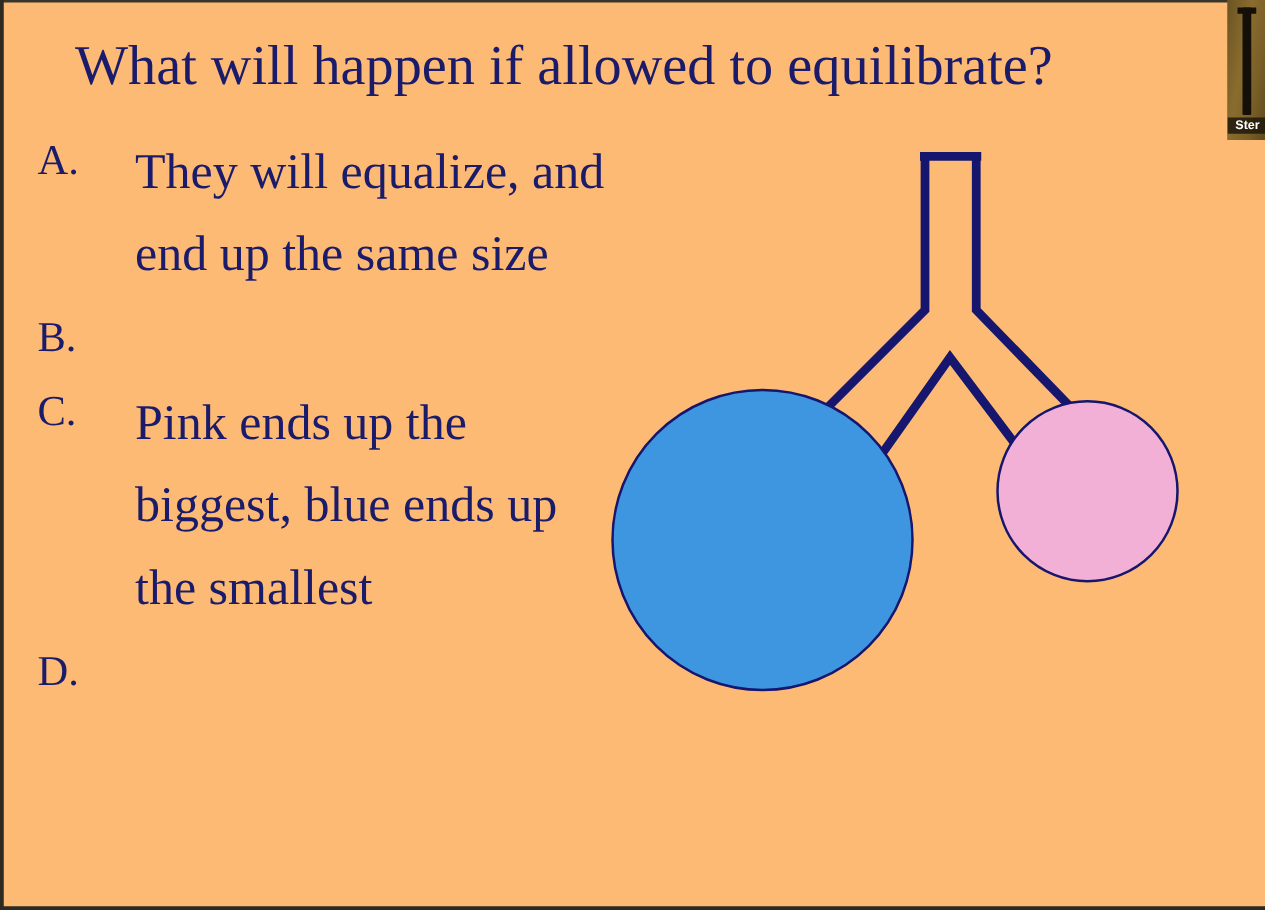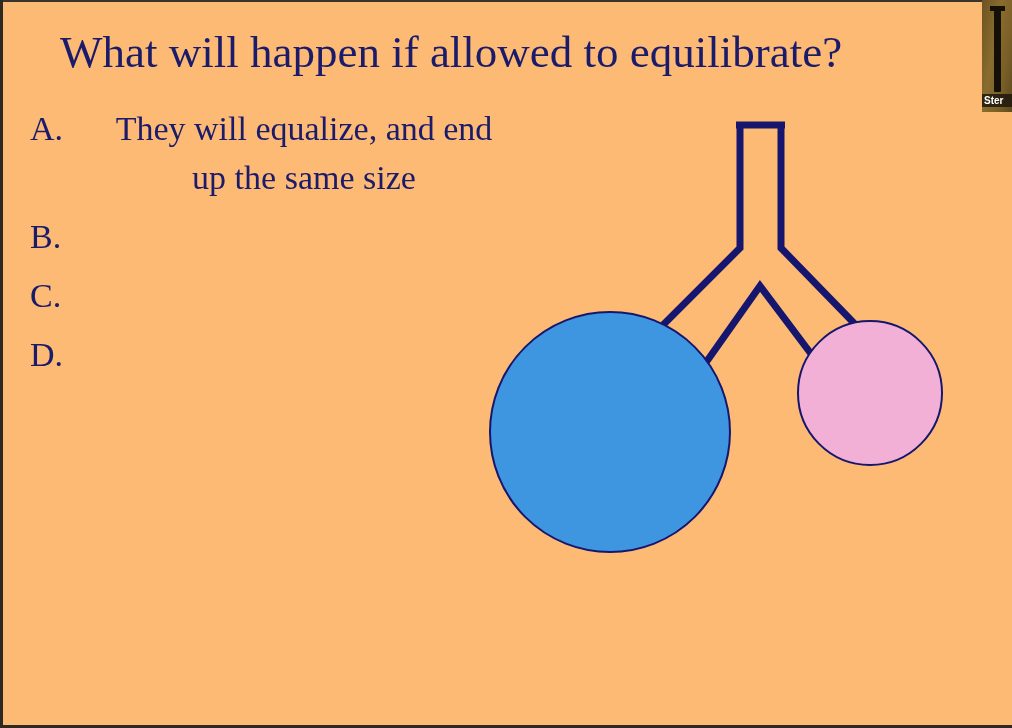--- a/index.html
+++ b/index.html
@@ -64,24 +64,23 @@
   }
   .answer-letter {
     color: #1b1b6b;
     font-size: 34px;
     line-height: 49px;
     width: 78px;
     flex: 0 0 78px;
   }
   .answer-text {
     color: #1b1b6b;
-    font-size: 34px;
-    line-height: 49px;
+    font-size: 40px;
+    line-height: 66px;
     flex: 1 1 auto;
-    text-align: center;
   }
 
   
   #diagram {
     position: absolute;
     left: 470px;
     top: 105px;
     width: 500px;
     height: 470px;
   }
@@ -124,20 +123,21 @@
     color: #ffffff;
     font-family: "Liberation Sans", sans-serif;
     font-size: 10px;
     font-weight: bold;
     line-height: 13px;
     background: rgba(30,24,12,0.85);
     padding-left: 2px;
     box-sizing: border-box;
     white-space: nowrap;
     overflow: hidden;
+    text-align: center;
   }
 </style>
 </head>
 <body>
 
 <div id="slide" style="background: #fdba74;">
 
   <div class="edge-top"></div>
   <div class="edge-left"></div>
   <div class="edge-bottom"></div>
@@ -150,20 +150,21 @@
       <div class="answer-letter">A.</div>
       <div class="answer-text">They will equalize, and end up the same size</div>
     </div>
 
     <div class="answer-row">
       <div class="answer-letter">B.</div>
     </div>
 
     <div class="answer-row">
       <div class="answer-letter">C.</div>
+      <div class="answer-text">Pink ends up the biggest, blue ends up the smallest</div>
     </div>
 
     <div class="answer-row">
       <div class="answer-letter">D.</div>
     </div>
 
   </div>
 
   <div id="diagram">
     <svg id="diagram-svg" width="500" height="470" viewBox="0 0 500 470">

